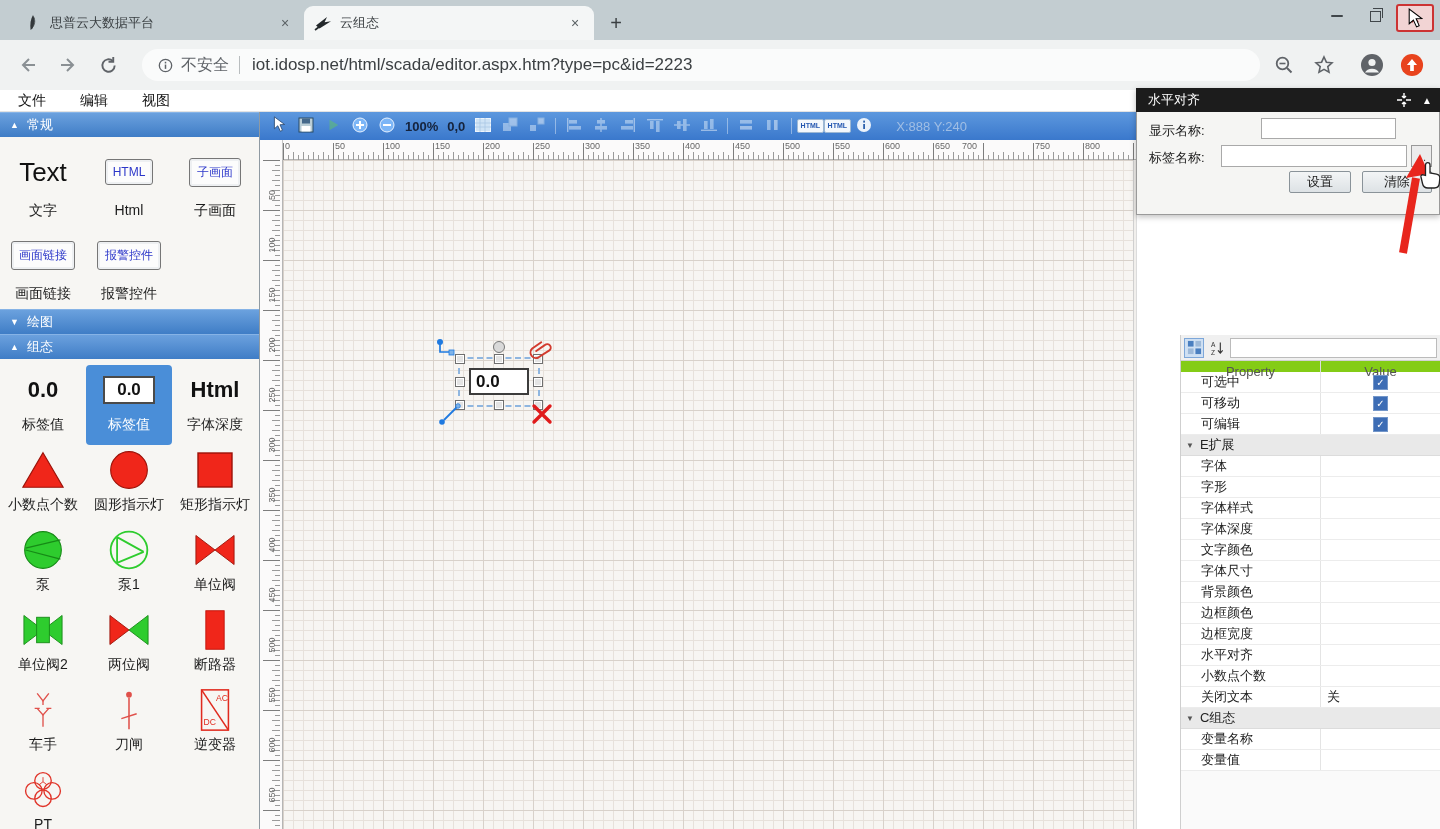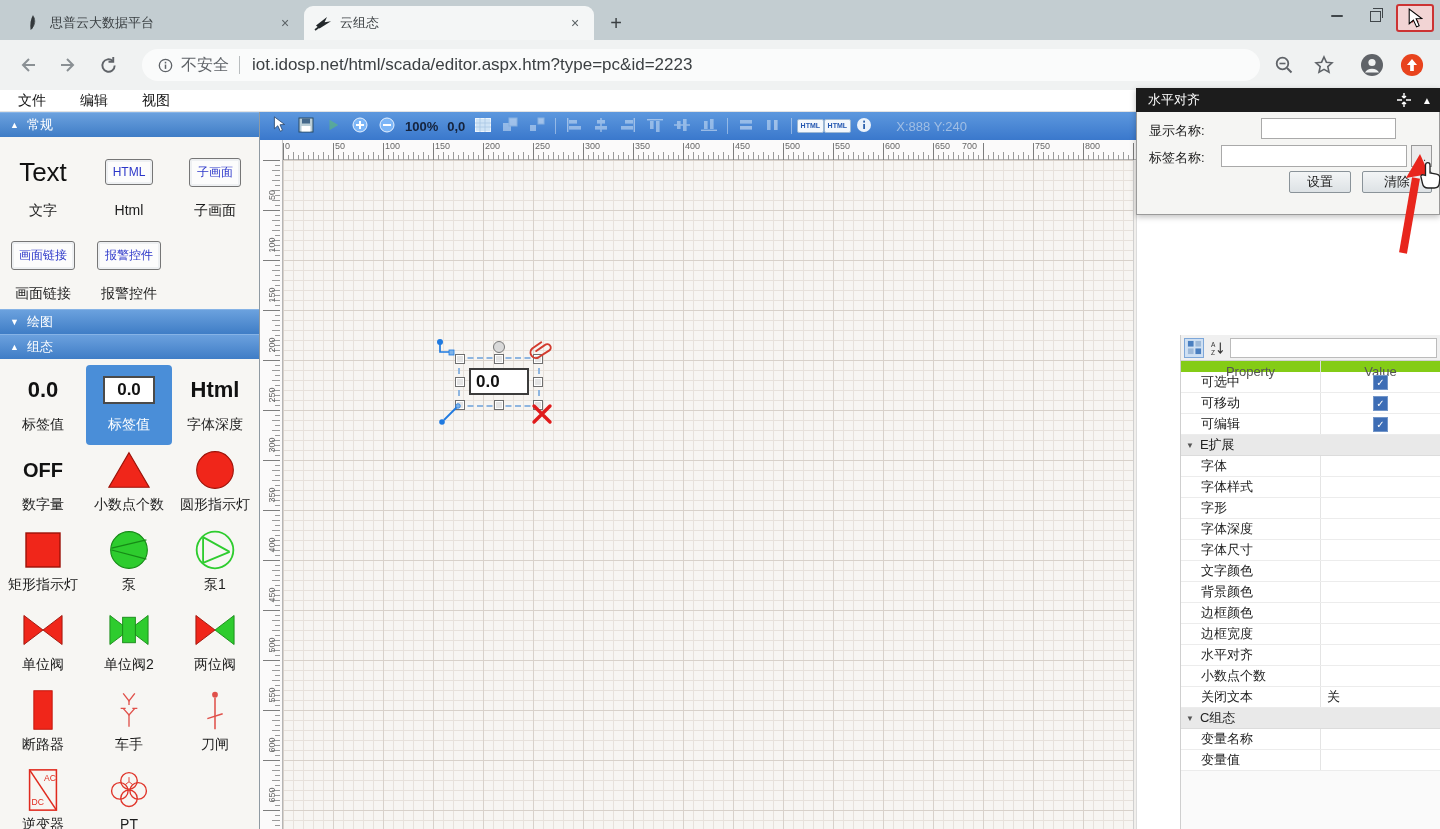--- a/index.html
+++ b/index.html
@@ -295,26 +295,20 @@
           <div class="palicon">
             <span class="palboxed">0.0</span>
           </div>
           <div class="pallabel">标签值</div>
         </div>
         <div class="palitem">
           <div class="palicon">
             <span class="bigtext" style="font-size: 22px; font-weight: bold;">Html</span>
           </div>
           <div class="pallabel">字体深度</div>
-        </div>
-        <div class="palitem">
-          <div class="palicon">
-            <span class="bigtext" style="font-size: 20px; font-weight: bold;">OFF</span>
-          </div>
-          <div class="pallabel">数字量</div>
         </div>
         <div class="palitem">
           <div class="palicon">
             <svg width="46" height="44" viewBox="0 0 48 44">
               <polygon points="24,4 45,40 3,40" fill="#f0261a" stroke="#9c1208" stroke-width="1.2"></polygon>
             </svg>
           </div>
           <div class="pallabel">小数点个数</div>
         </div>
         <div class="palitem">
@@ -984,37 +978,37 @@
         </div>
         <div class="prow pcat">
           <span class="pcattri">▼</span>
           <span class="pcatname">E扩展</span>
         </div>
         <div class="prow">
           <div class="pname">字体</div>
           <div class="pval"></div>
         </div>
         <div class="prow">
+          <div class="pname">字形</div>
+          <div class="pval"></div>
+        </div>
+        <div class="prow">
           <div class="pname">字体样式</div>
           <div class="pval"></div>
         </div>
         <div class="prow">
-          <div class="pname">字形</div>
-          <div class="pval"></div>
-        </div>
-        <div class="prow">
           <div class="pname">字体深度</div>
           <div class="pval"></div>
         </div>
         <div class="prow">
+          <div class="pname">文字颜色</div>
+          <div class="pval"></div>
+        </div>
+        <div class="prow">
           <div class="pname">字体尺寸</div>
-          <div class="pval"></div>
-        </div>
-        <div class="prow">
-          <div class="pname">文字颜色</div>
           <div class="pval"></div>
         </div>
         <div class="prow">
           <div class="pname">背景颜色</div>
           <div class="pval"></div>
         </div>
         <div class="prow">
           <div class="pname">边框颜色</div>
           <div class="pval"></div>
         </div>

